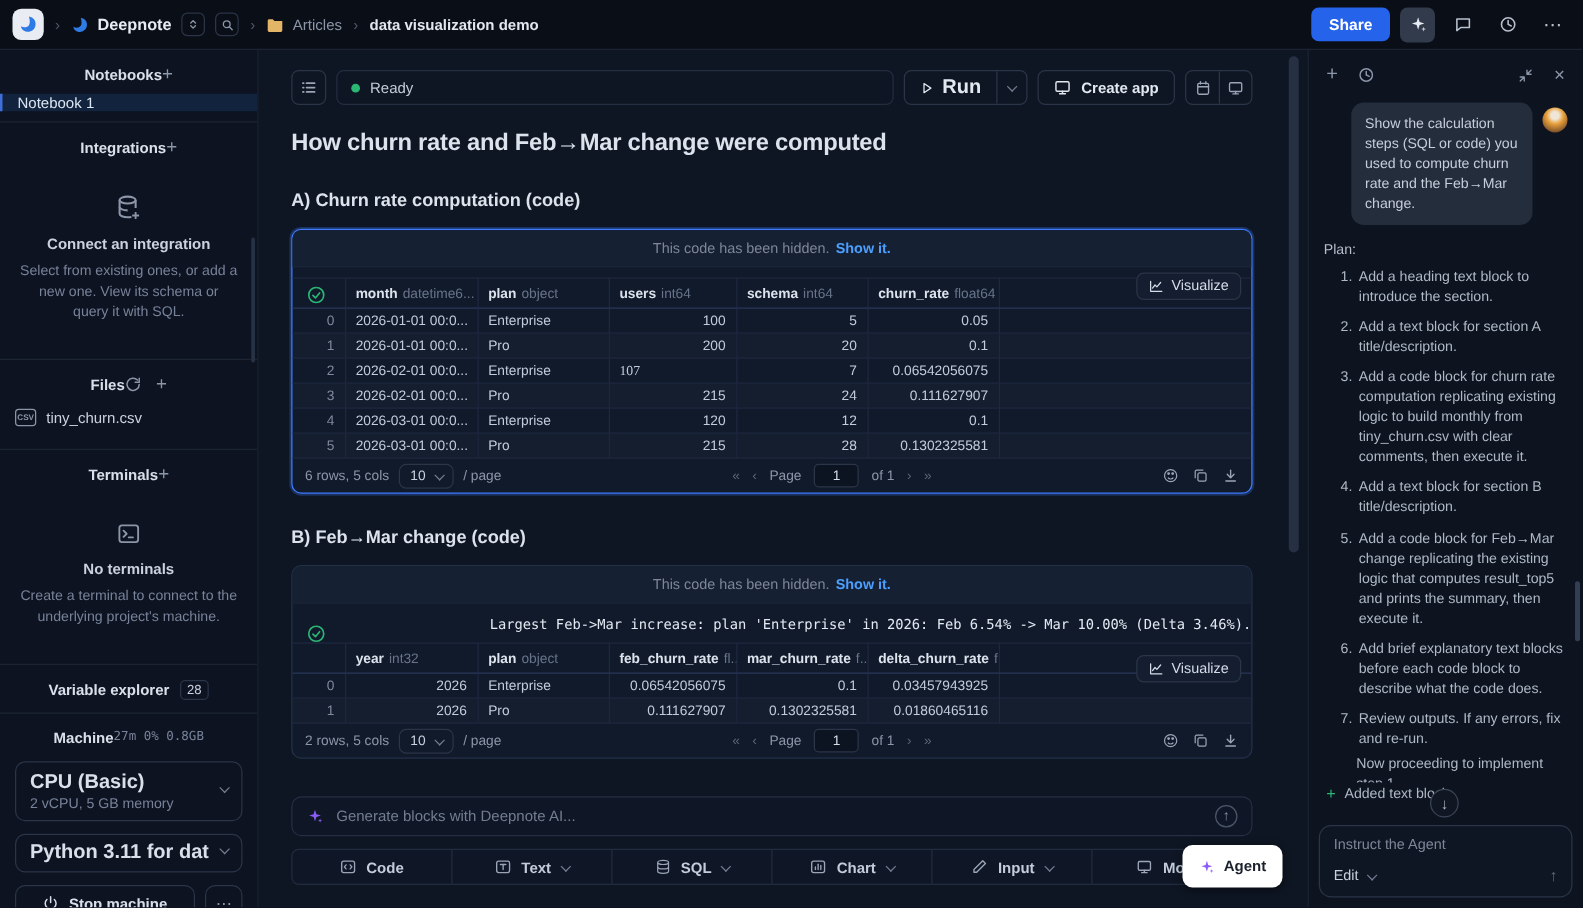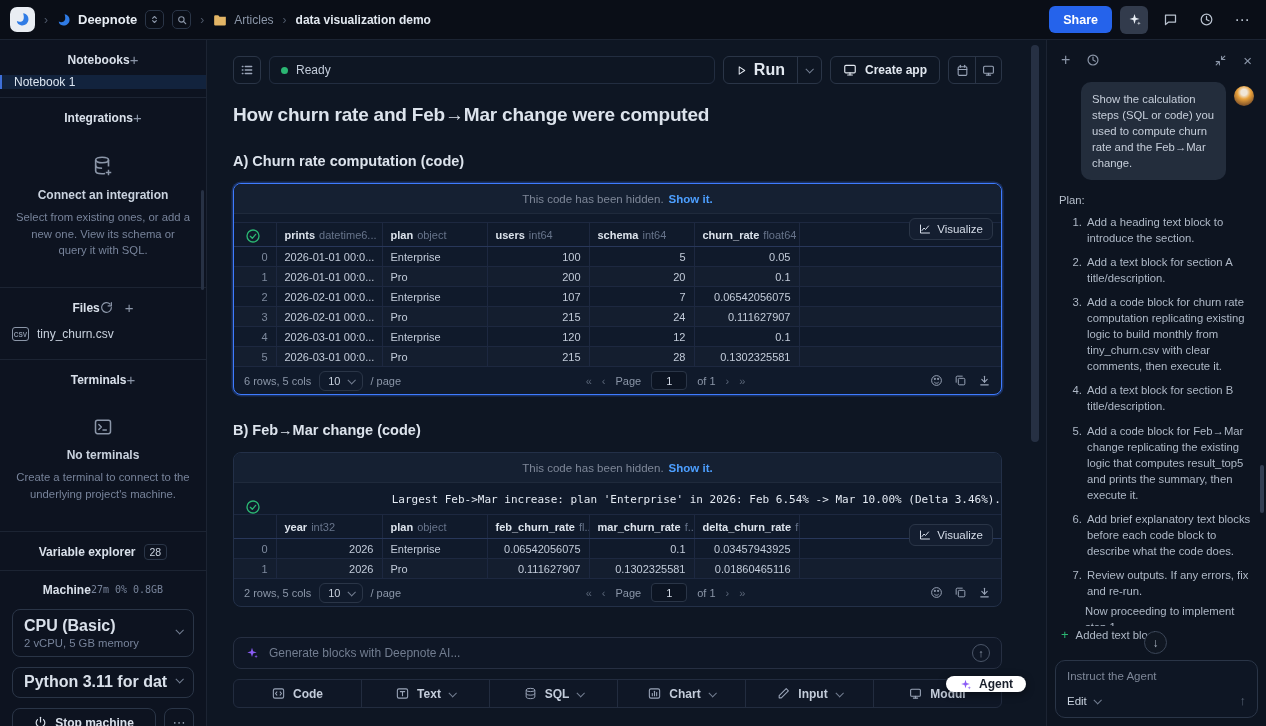--- a/index.html
+++ b/index.html
@@ -130,21 +130,21 @@
   .ai-bar input::placeholder { color:#727D90; }
   .send-circ { width:18px; height:18px; border:1.3px solid #4A5568; border-radius:50%; color:#8B96A8; font-size:11px;
     display:flex; align-items:center; justify-content:center; cursor:pointer; }
 
   .blockbar-wrap { position:relative; margin-top:10px; }
   .blockbar { height:29px; border:1px solid #222C3F; border-radius:6px; background:#0F1726; display:flex; overflow:hidden; }
   .bb-seg { flex:1; display:flex; align-items:center; justify-content:center; gap:8px; font-size:12px; color:#C3CCDA;
     cursor:pointer; font-weight:600; }
   .bb-seg + .bb-seg { border-left:1px solid #222C3F; }
   .bb-seg .bicon { color:#9AA5B8; display:flex; }
-  .agent-btn { position:absolute; right:-24px; top:-3px; height:16px; background:#FFFFFF; border:none; border-radius:8px;
+  .agent-btn { position:absolute; right:-24px; top:-3px; height:34px; background:#FFFFFF; border:none; border-radius:8px;
     color:#1A202C; font-weight:700; font-size:12px; font-family:inherit; display:flex; align-items:center; gap:7px;
     padding:0 13px; cursor:pointer; box-shadow:0 2px 8px rgba(0,0,0,.45); z-index:6; }
 
   
   .agent-panel { position:absolute; top:40px; right:0; width:220px; height:686px; background:#0D1420;
     border-left:1px solid #1C2433; overflow:hidden; }
   .ap-head { height:40px; display:flex; align-items:center; padding:0 14px; gap:16px; color:#8B96A8; }
   .ap-head .sp { flex:1; }
   .ap-head > div { cursor:pointer; display:flex; }
   .ap-chat { position:absolute; top:40px; left:0; right:0; bottom:100px; overflow:hidden; padding:2px 12px 0; }
@@ -412,21 +412,21 @@
                   <col style="width: 106px;">
                   <col style="width: 105px;">
                   <col style="width: 102px;">
                   <col style="width: 105px;">
                   <col style="width: 105px;">
                   <col>
                 </colgroup>
                 <thead>
                   <tr>
                     <th></th>
-                    <th><span class="cname">prints</span><span class="ctype">datetime6...</span></th>
+                    <th><span class="cname">month</span><span class="ctype">datetime6...</span></th>
                     <th><span class="cname">plan</span><span class="ctype">object</span></th>
                     <th><span class="cname">users</span><span class="ctype">int64</span></th>
                     <th><span class="cname">schema</span><span class="ctype">int64</span></th>
                     <th><span class="cname">churn_rate</span><span class="ctype">float64</span></th>
                     <th class="fill"></th>
                   </tr>
                 </thead>
                 <tbody>
                   <tr>
                     <td class="idx">0</td>
@@ -443,21 +443,21 @@
                     <td style="text-align: left;">Pro</td>
                     <td style="text-align: right;">200</td>
                     <td style="text-align: right;">20</td>
                     <td style="text-align: right;">0.1</td>
                     <td class="fill"></td>
                   </tr>
                   <tr>
                     <td class="idx">2</td>
                     <td style="text-align: left;">2026-02-01 00:0...</td>
                     <td style="text-align: left;">Enterprise</td>
-                    <td style="text-align: right;">107</td>
+                    <td style="text-align: left; font-family: Liberation Serif, serif;">107</td>
                     <td style="text-align: right;">7</td>
                     <td style="text-align: right;">0.06542056075</td>
                     <td class="fill"></td>
                   </tr>
                   <tr>
                     <td class="idx">3</td>
                     <td style="text-align: left;">2026-02-01 00:0...</td>
                     <td style="text-align: left;">Pro</td>
                     <td style="text-align: right;">215</td>
                     <td style="text-align: right;">24</td>

